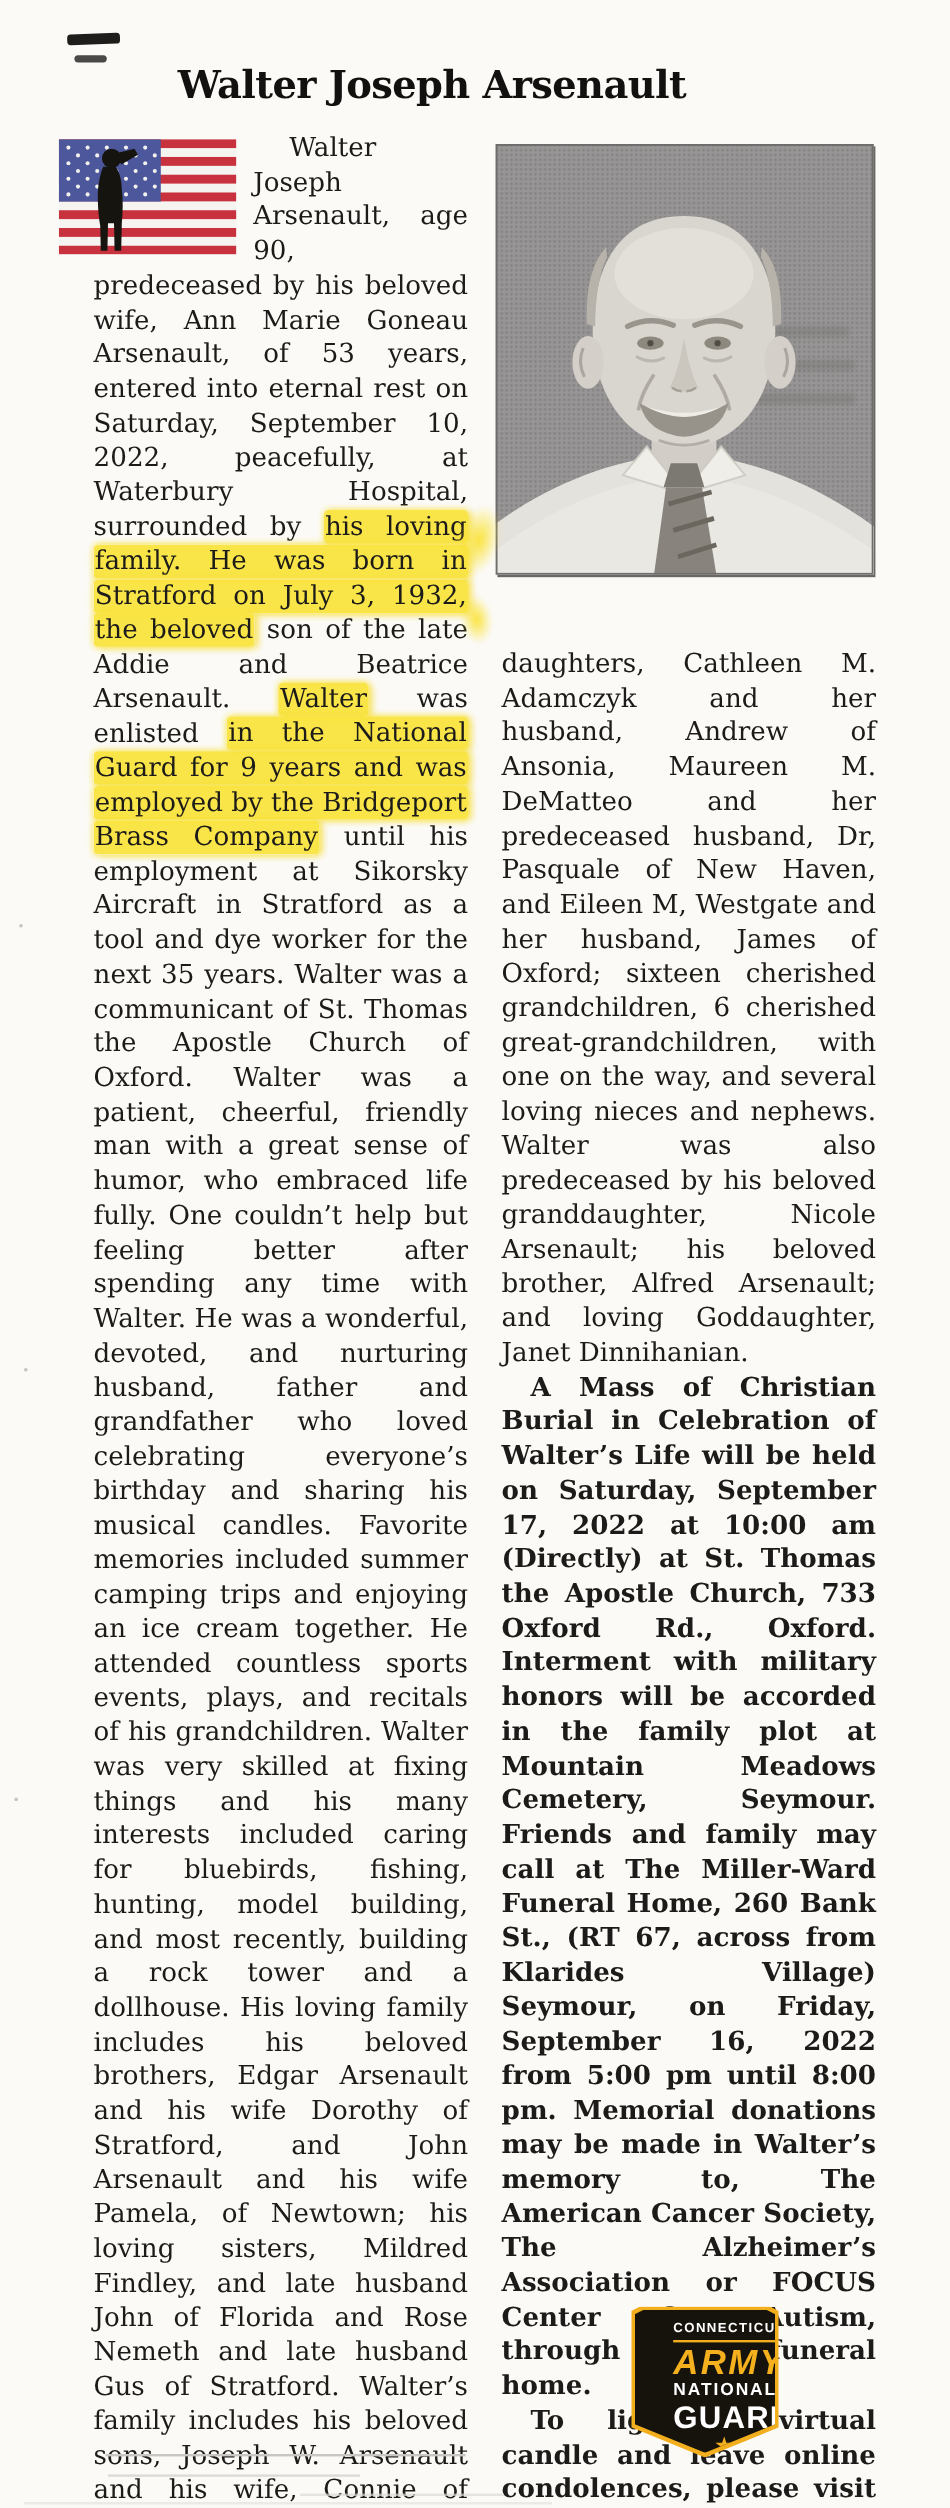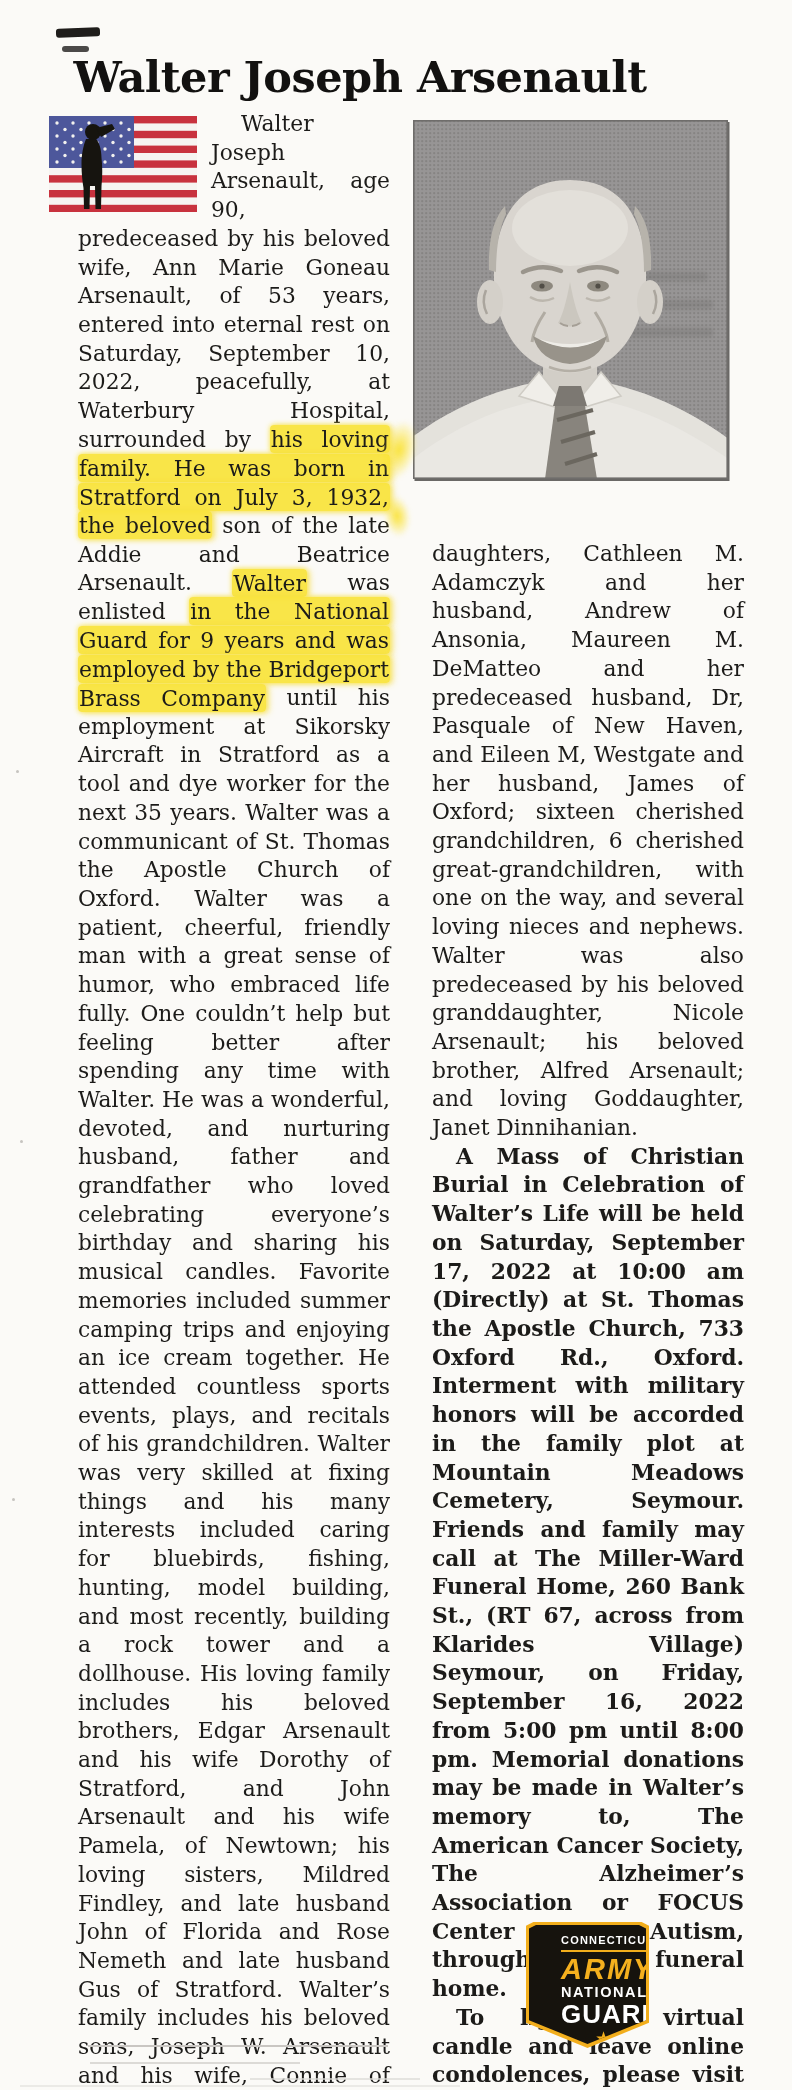--- a/index.html
+++ b/index.html
@@ -4,32 +4,32 @@
 <style>
   html,body{margin:0;padding:0;}
   body{
     width:792px;height:2090px;position:relative;overflow:hidden;
     background:#fbfaf7;
     font-family:"DejaVu Serif","Liberation Serif",serif;
     color:#1c1b19;
   }
   .page-title{
     position:absolute;top:52px;left:0;width:720px;
-    text-align:center;font-size:43px;font-weight:700;letter-spacing:-.5px;
+    text-align:center;font-size:32px;font-weight:700;letter-spacing:-.5px;
     color:#121110;
   }
   
   .col{
     position:absolute;width:312px;
     font-size:21.8px;line-height:28.7px;
     text-align:justify;
     hyphens:auto;-webkit-hyphens:auto;
   }
   .col-left{left:78px;top:110px;height:1935px;}
-  .col-right{left:432px;top:540px;height:1400px;}
+  .col-right{left:418px;top:540px;height:1400px;}
   .col p{margin:0;}
   .col p.indent{text-indent:24px;font-weight:bold;}
   .intro{ text-indent:30px; }
   
   .hl{
     background:rgba(249,227,56,.92);
     box-shadow:0 0 5px rgba(249,227,56,.85), 3px 1px 6px rgba(247,220,70,.6);
     border-radius:4px;
     padding:1.5px 1px;
     -webkit-box-decoration-break:clone;box-decoration-break:clone;

